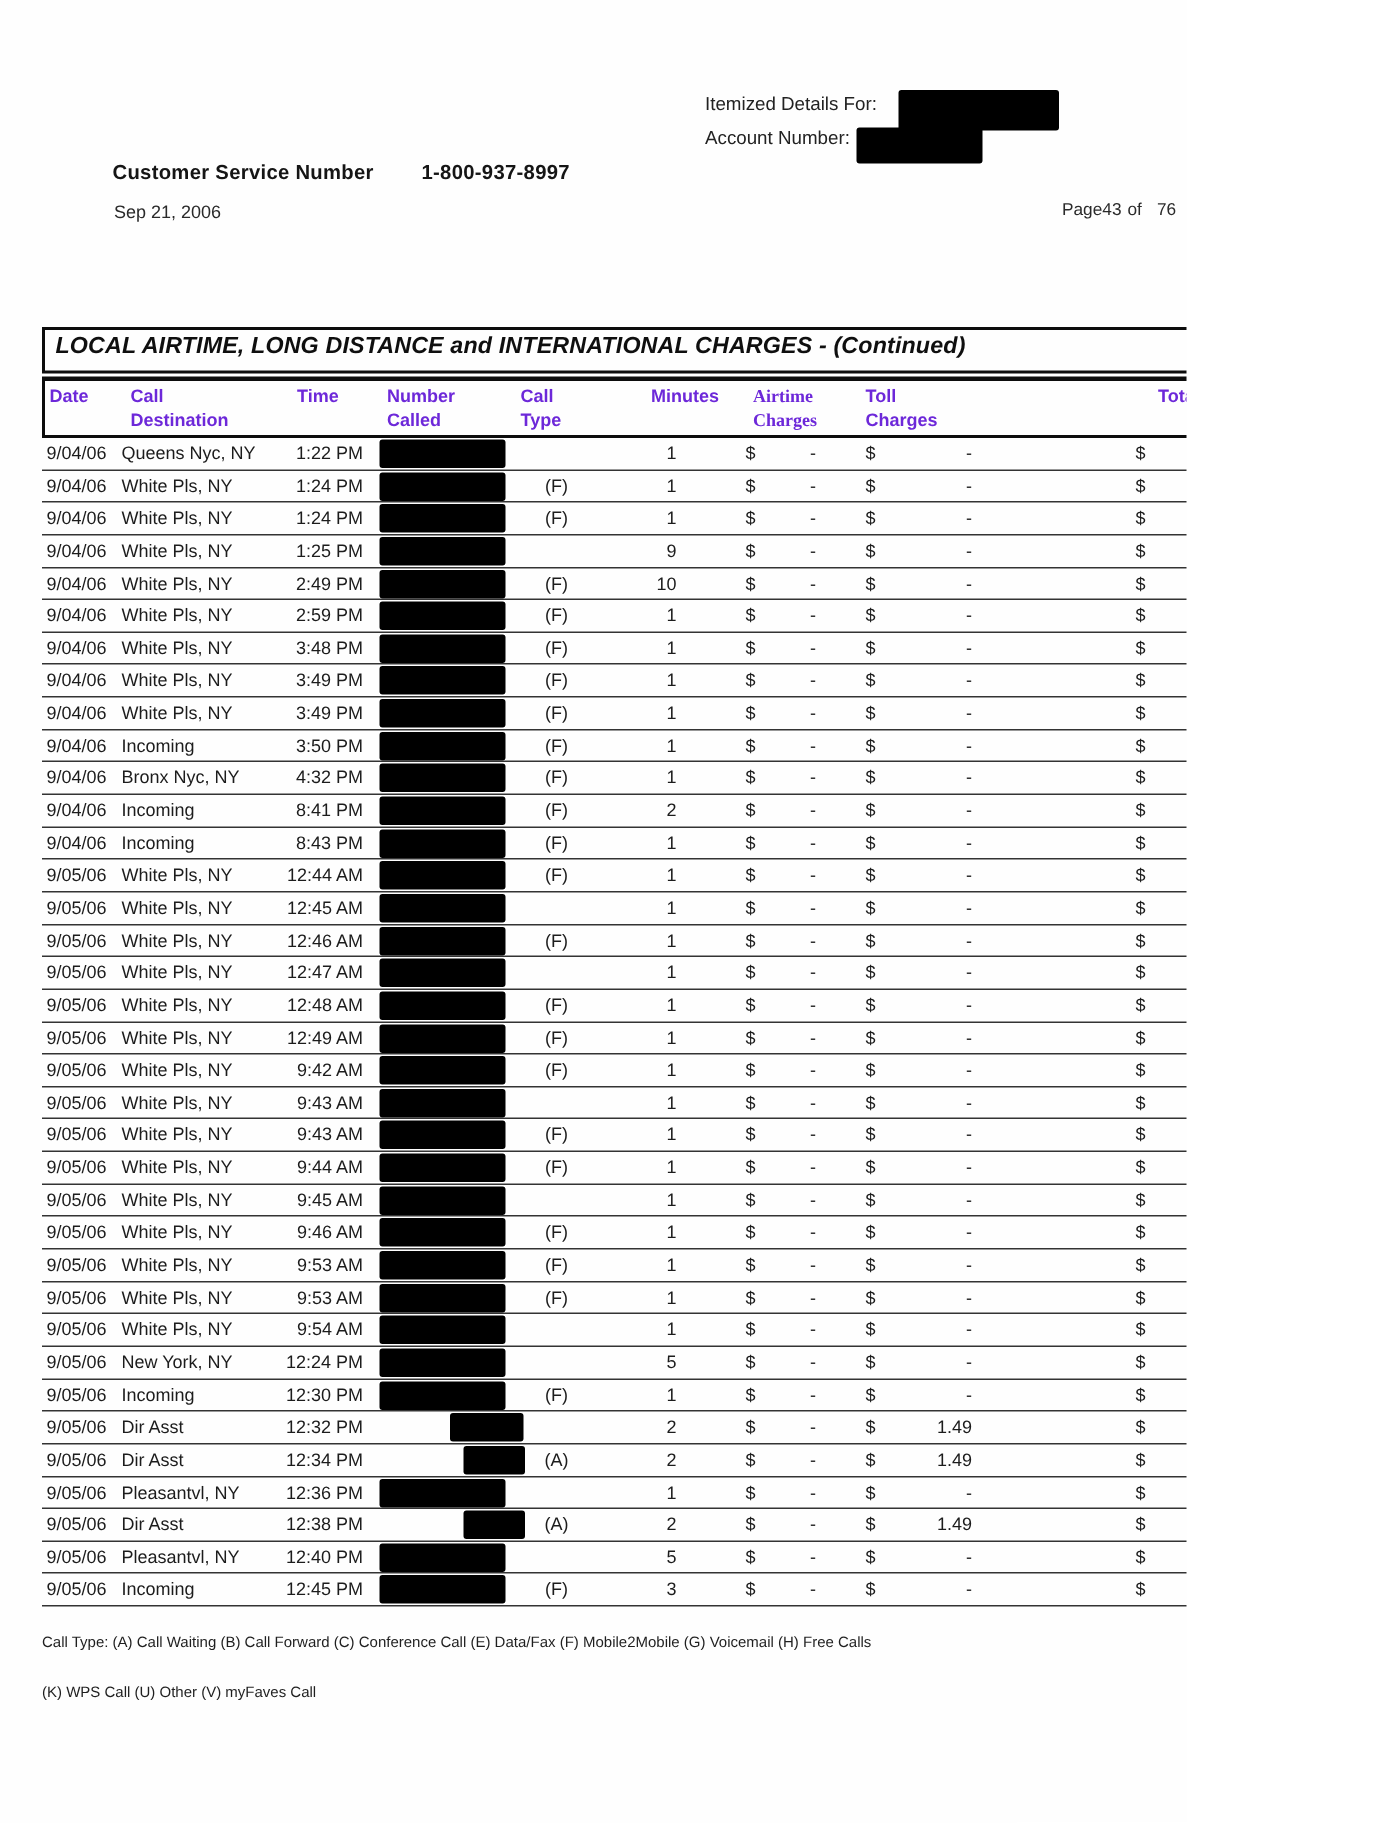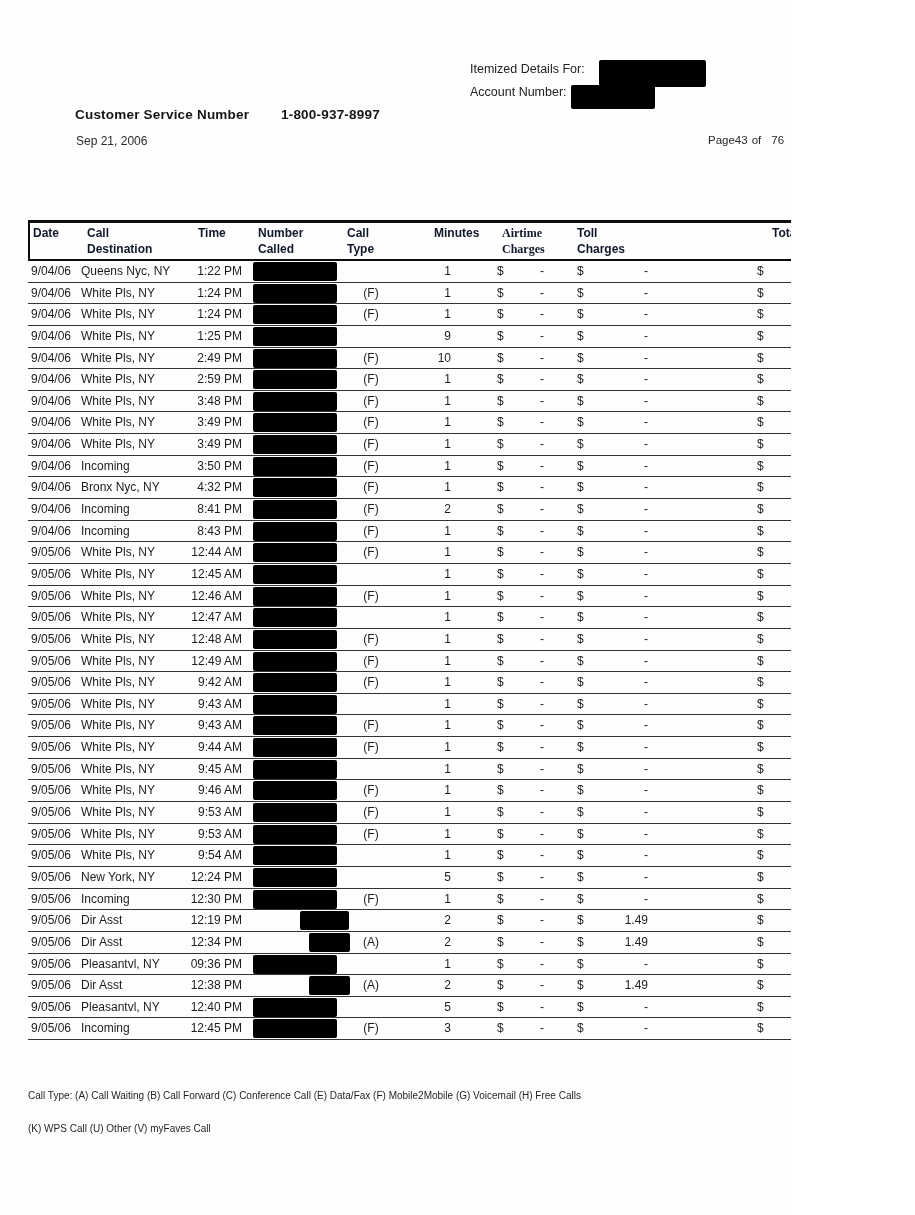--- a/index.html
+++ b/index.html
@@ -21,21 +21,21 @@
   .tbl{position:absolute;left:28px;top:218px;width:799px;}
   .title-box{
     height:25px;border:2.5px solid #0c0c0c;padding:2px 0 0 7px;
     font-size:15.5px;font-weight:bold;font-style:italic;letter-spacing:.1px;color:#0f0f0f;
     white-space:nowrap;
   }
   .head-box{
     position:relative;margin-top:2px;height:36px;
     border:2.5px solid #0c0c0c;border-top-width:3px;
   }
-  .hcol{position:absolute;top:2px;font-size:12px;font-weight:bold;line-height:16px;color:#0f172a;white-space:nowrap;}
+  .hcol{position:absolute;top:2px;font-size:12px;font-weight:bold;line-height:16px;color:#6d28d9;white-space:nowrap;}
   .hcol.c0{left:3px;}  .hcol.c1{left:57px;} .hcol.c2{left:168px;}
   .hcol.c3{left:228px;}.hcol.c4{left:317px;}.hcol.c5{left:404px;}
   .hcol.c6{left:472px;font-family:Liberation Serif, serif;}.hcol.c7{left:547px;}.hcol.c8{left:742px;}
 
   .tbody{position:relative;}
   .trow{position:relative;height:20.65px;border-bottom:1px solid #333;}
   .rc{position:absolute;top:0;font-size:12px;line-height:21px;color:#1c1c1c;white-space:nowrap;}
   .rc-date{left:3px;width:52px;}
   .rc-dest{left:53px;width:104px;}
   .rc-time{left:146px;width:68px;text-align:right;}
@@ -68,20 +68,23 @@
 
   <div class="abs csn-lbl" style="left:75px;top:107px;">Customer Service Number</div>
   <div class="abs csn-num" style="left:281px;top:107px;">1-800-937-8997</div>
   <div class="abs stmt-date" style="left:76px;top:134px;">Sep 21, 2006</div>
 
   <div class="abs page-ind" style="left:708px;top:134px;">
     <span>Page</span><span style="">43</span><span style="margin-left:4px;">of</span><span style="margin-left:10px;">76</span>
   </div>
 
   <div class="tbl">
+    <div class="title-box">
+      <span>LOCAL AIRTIME, LONG DISTANCE and INTERNATIONAL CHARGES  - (Continued)</span>
+    </div>
     <div class="head-box">
         <div class="hcol c0">Date</div>
         <div class="hcol c1">Call<br>Destination</div>
         <div class="hcol c2">Time</div>
         <div class="hcol c3">Number<br>Called</div>
         <div class="hcol c4">Call<br>Type</div>
         <div class="hcol c5">Minutes</div>
         <div class="hcol c6">Airtime<br>Charges</div>
         <div class="hcol c7">Toll<br>Charges</div>
         <div class="hcol c8">Total</div>
@@ -503,21 +506,21 @@
           <span class="rc rc-air-d">$</span>
           <span class="rc rc-air-v">-</span>
           <span class="rc rc-toll-d">$</span>
           <span class="rc rc-toll-v">-</span>
           <span class="rc rc-tot-d">$</span>
           <span class="rc rc-tot-v">-</span>
         </div>
         <div class="trow">
           <span class="rc rc-date">9/05/06</span>
           <span class="rc rc-dest">Dir Asst</span>
-          <span class="rc rc-time">12:19 PM</span>
+          <span class="rc rc-time">12:32 PM</span>
           <span class="redact mid"></span>
           <span class="rc rc-type"></span>
           <span class="rc rc-min">2</span>
           <span class="rc rc-air-d">$</span>
           <span class="rc rc-air-v">-</span>
           <span class="rc rc-toll-d">$</span>
           <span class="rc rc-toll-v">1.49</span>
           <span class="rc rc-tot-d">$</span>
           <span class="rc rc-tot-v">1.49</span>
         </div>
@@ -531,21 +534,21 @@
           <span class="rc rc-air-d">$</span>
           <span class="rc rc-air-v">-</span>
           <span class="rc rc-toll-d">$</span>
           <span class="rc rc-toll-v">1.49</span>
           <span class="rc rc-tot-d">$</span>
           <span class="rc rc-tot-v">1.49</span>
         </div>
         <div class="trow">
           <span class="rc rc-date">9/05/06</span>
           <span class="rc rc-dest">Pleasantvl, NY</span>
-          <span class="rc rc-time">09:36 PM</span>
+          <span class="rc rc-time">12:36 PM</span>
           <span class="redact full"></span>
           <span class="rc rc-type"></span>
           <span class="rc rc-min">1</span>
           <span class="rc rc-air-d">$</span>
           <span class="rc rc-air-v">-</span>
           <span class="rc rc-toll-d">$</span>
           <span class="rc rc-toll-v">-</span>
           <span class="rc rc-tot-d">$</span>
           <span class="rc rc-tot-v">-</span>
         </div>

